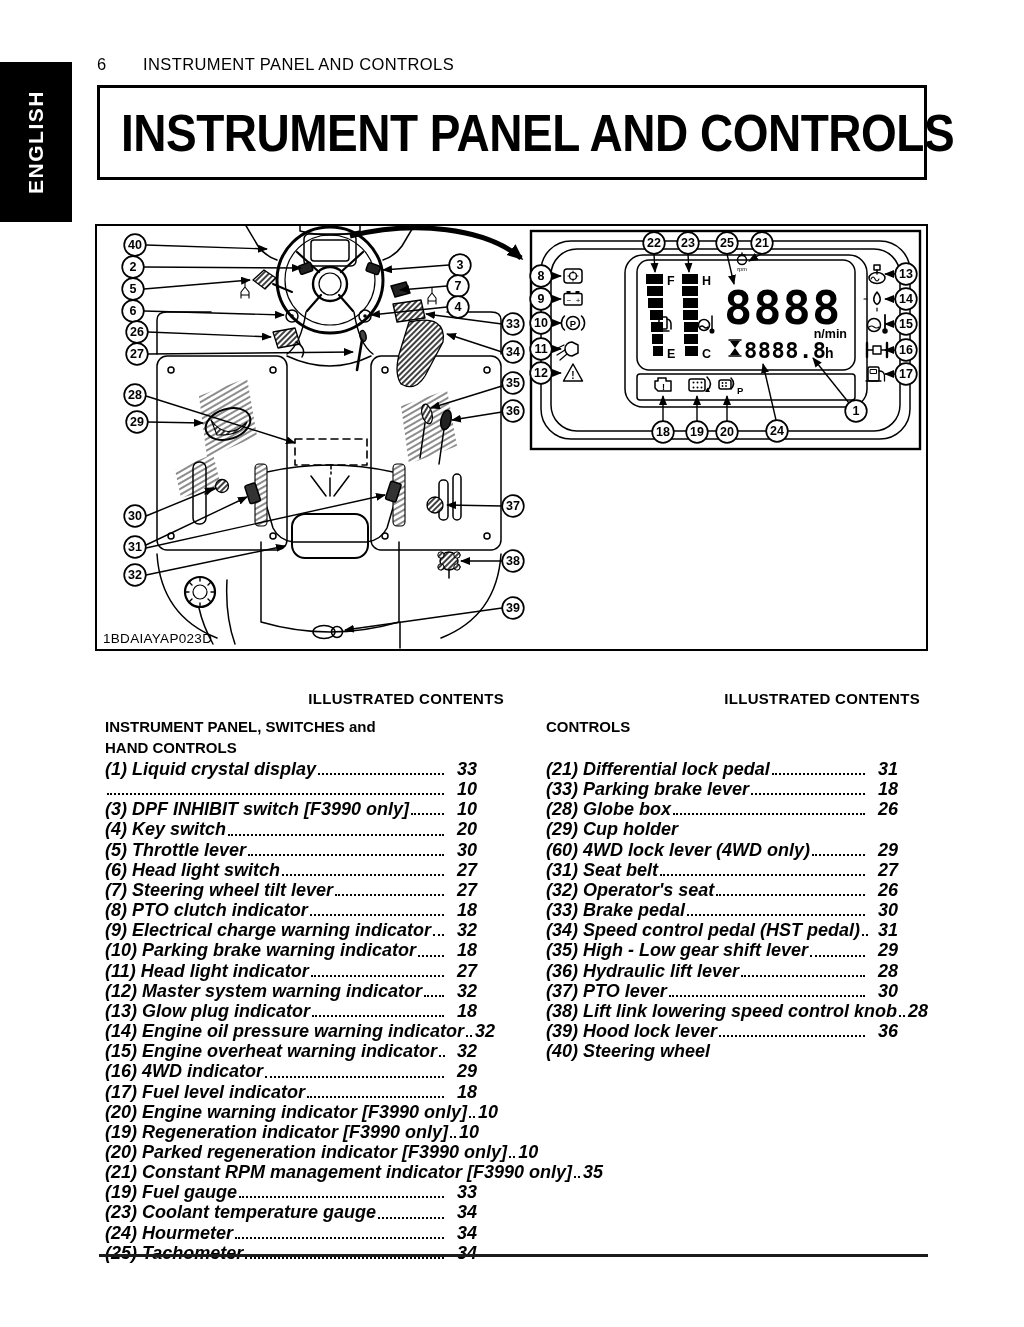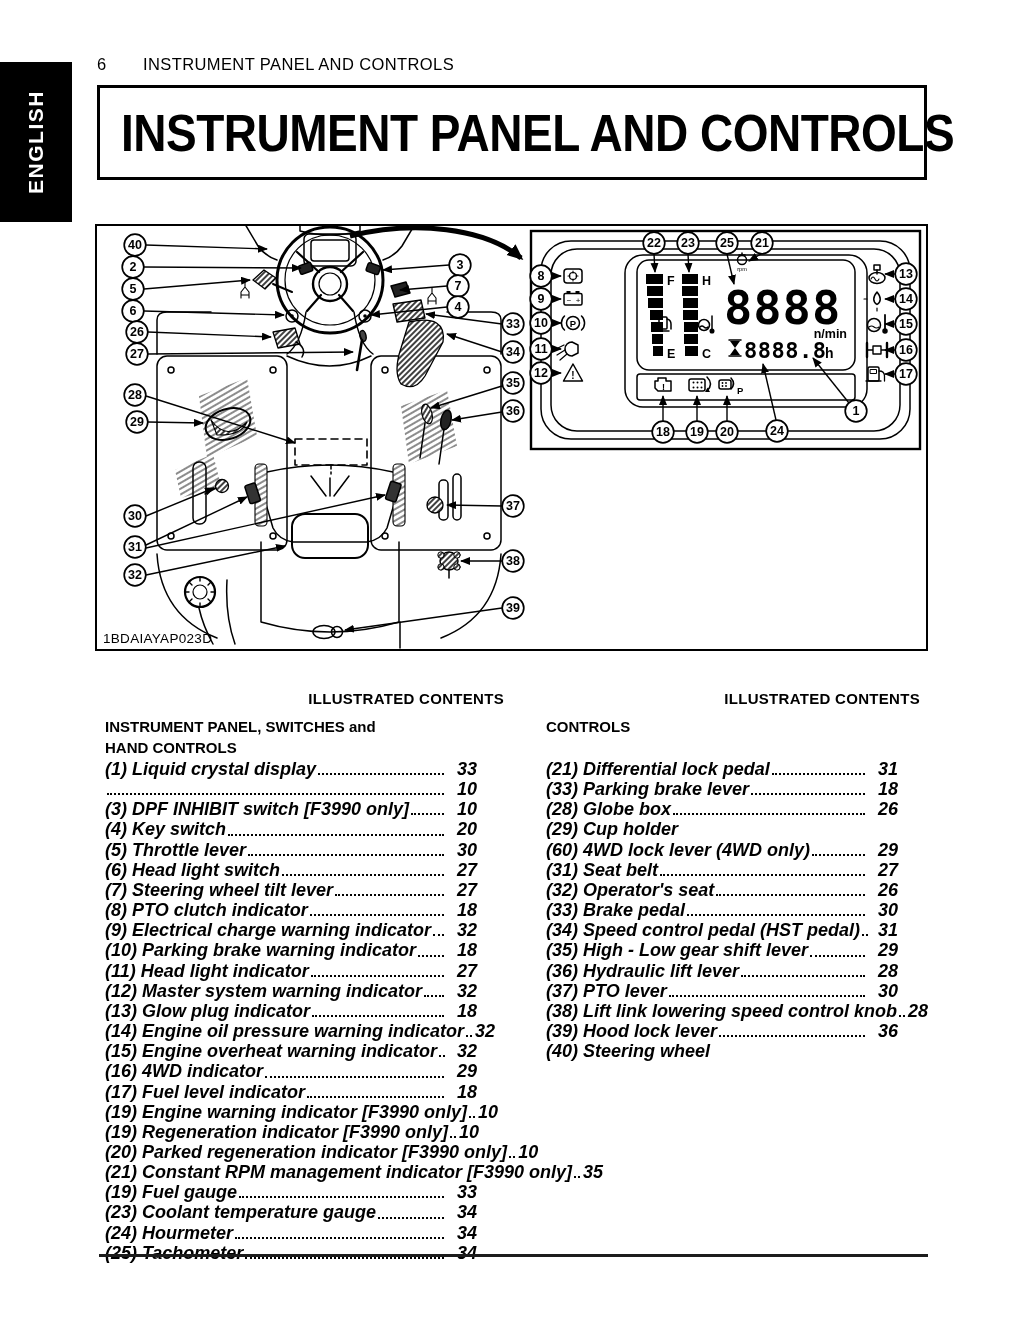--- a/index.html
+++ b/index.html
@@ -691,21 +691,21 @@
           <span class="toc-page">29</span>
         </div>
 
         <div class="toc-row">
           <span class="toc-label">(17) Fuel level indicator</span>
           <span class="toc-dots"></span>
           <span class="toc-page">18</span>
         </div>
 
         <div class="toc-row">
-          <span class="toc-label">(19) Engine warning indicator [F3990 only]</span>
+          <span class="toc-label">(20) Engine warning indicator [F3990 only]</span>
           <span class="toc-dots"></span>
           <span class="toc-page">10</span>
         </div>
 
         <div class="toc-row">
           <span class="toc-label">(19) Regeneration indicator [F3990 only]</span>
           <span class="toc-dots"></span>
           <span class="toc-page">10</span>
         </div>
 

